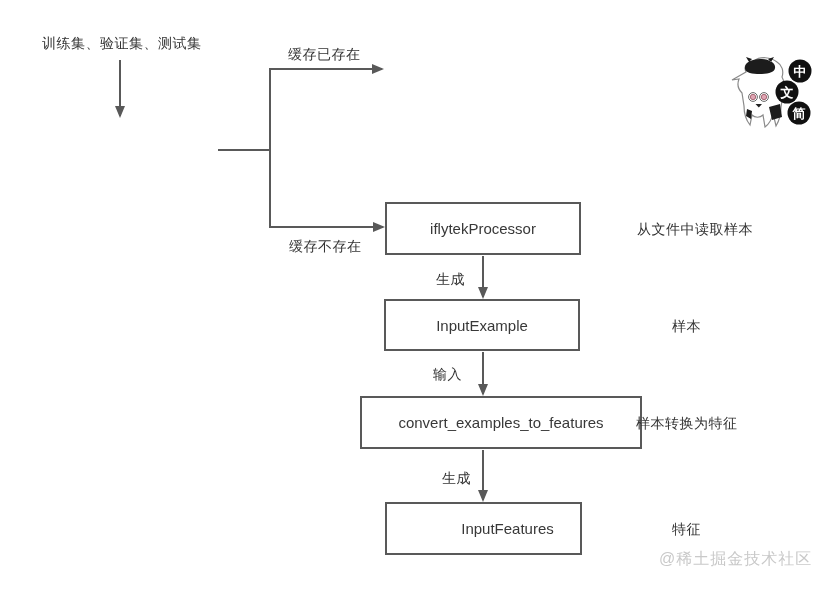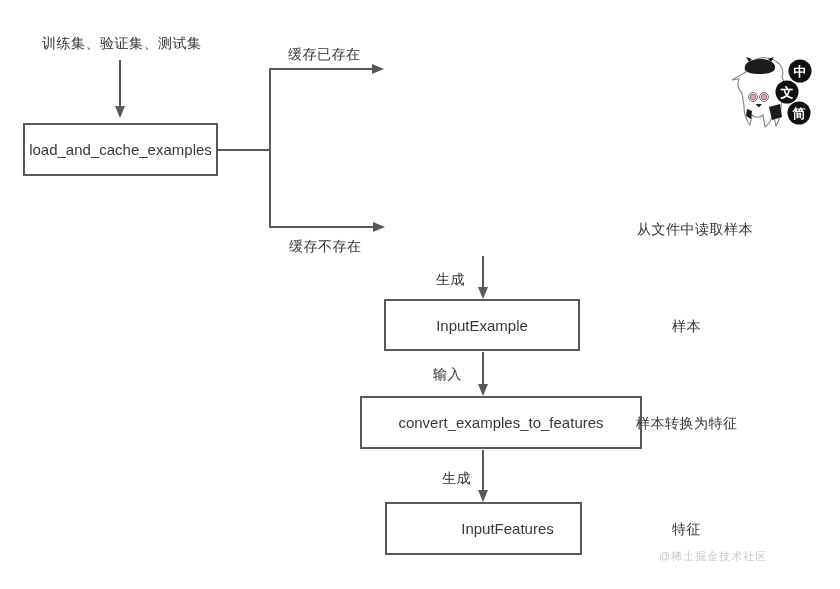--- a/index.html
+++ b/index.html
@@ -52,21 +52,21 @@
   .lbl-input     { left: 433px; top: 366px; }
   .lbl-gen2      { left: 442px; top: 470px; }
   .lbl-proc-note { left: 637px; top: 221px; }
   .lbl-ex-note   { left: 672px; top: 318px; }
   .lbl-conv-note { left: 636px; top: 415px; }
   .lbl-feat-note { left: 672px; top: 521px; }
 
   .watermark {
     position: absolute;
     left: 659px; top: 549px;
-    font-size: 11px;
+    font-size: 16px;
     color: #c9c9c9;
     letter-spacing: 1px;
     white-space: nowrap;
   }
   .sticker {
     position: absolute;
     left: 727px; top: 55px;
     width: 98px; height: 78px;
   }
   .badge-text {
@@ -99,21 +99,21 @@
       <path d="M270,227 H383" marker-end="url(#arrow)"></path>
 
       <path d="M483,256 V297" marker-end="url(#arrow)"></path>
 
       <path d="M483,352 V394" marker-end="url(#arrow)"></path>
 
       <path d="M483,450 V500" marker-end="url(#arrow)"></path>
     </g>
   </svg>
 
-  <div class="box box-load">load_and_cache_examples</div>
+  <div class="box box-processor">iflytekProcessor</div>
   <div class="box box-example">InputExample</div>
   <div class="box box-convert">convert_examples_to_features</div>
   <div class="box box-features">InputFeatures</div>
 
   <div class="label lbl-source">训练集、验证集、测试集</div>
   <div class="label lbl-cache-yes">缓存已存在</div>
   <div class="label lbl-cache-no">缓存不存在</div>
   <div class="label lbl-gen1">生成</div>
   <div class="label lbl-input">输入</div>
   <div class="label lbl-gen2">生成</div>

